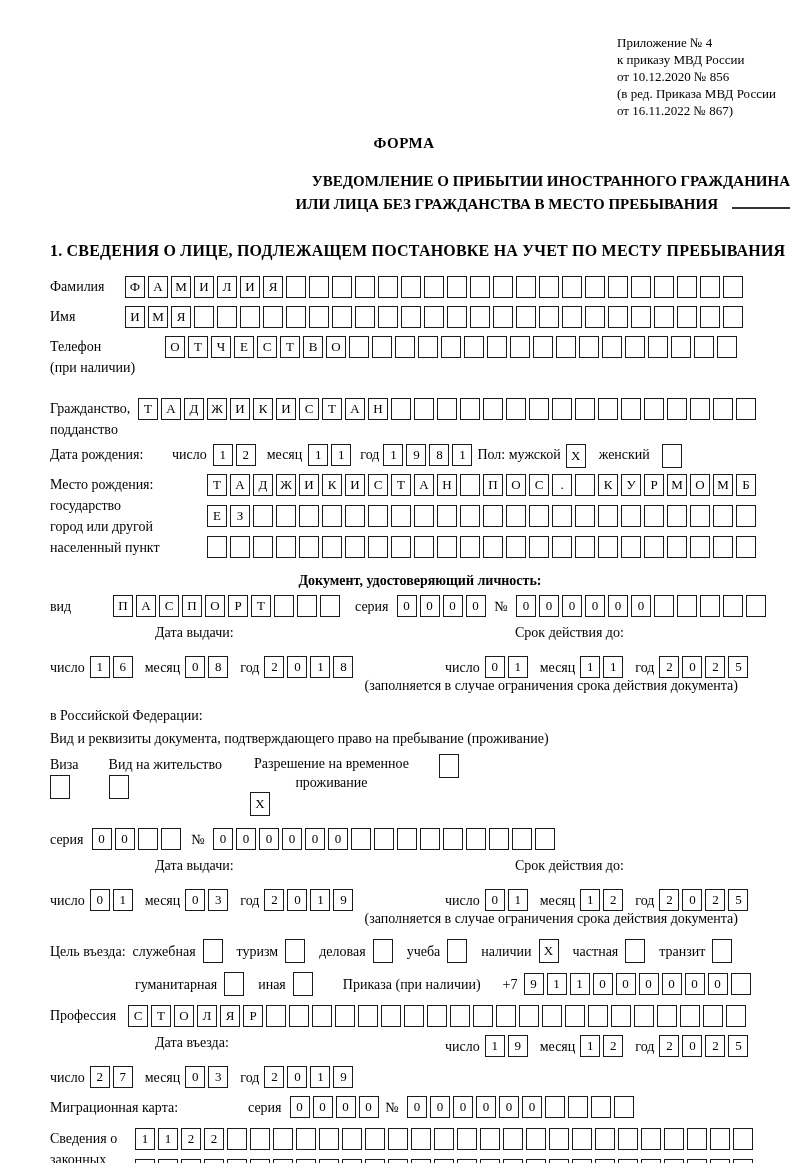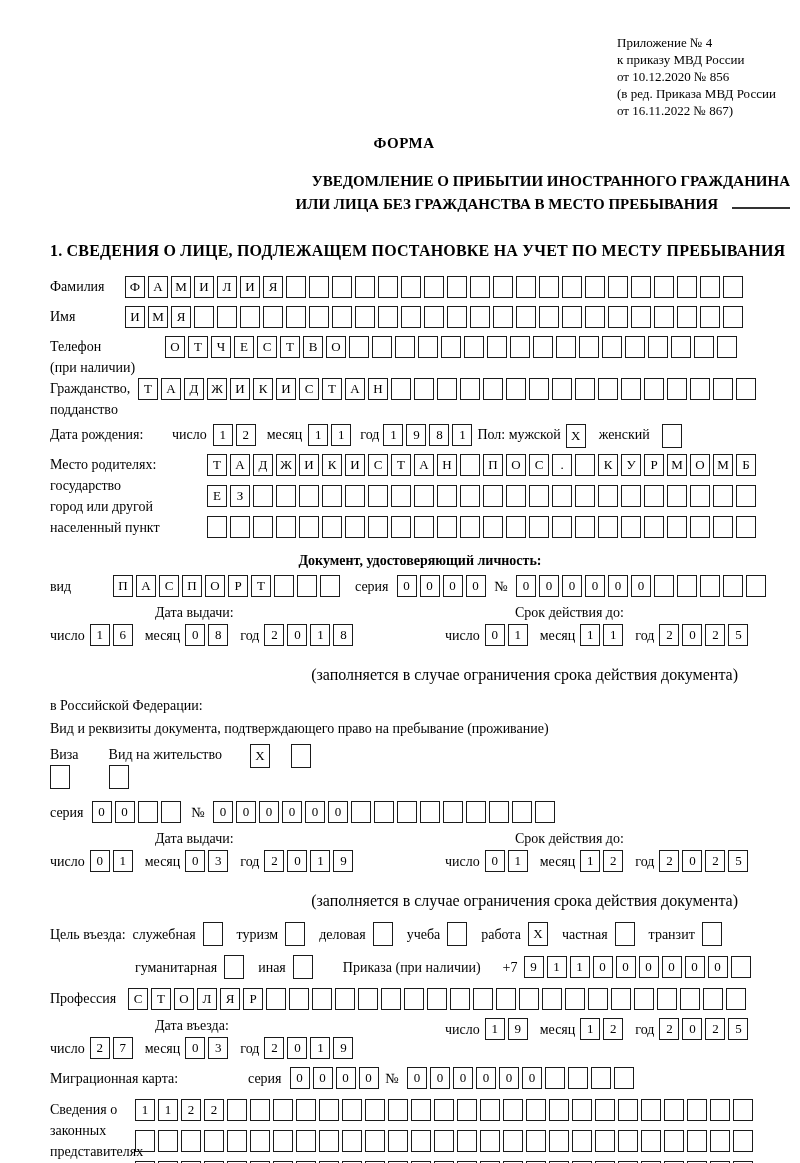--- a/index.html
+++ b/index.html
@@ -19,28 +19,28 @@
   .cells{display:flex;flex-wrap:nowrap;flex:none;}
   .cell{display:inline-block;box-sizing:border-box;width:20px;height:22px;border:1.6px solid #1b1b1b;
         margin-right:3px;text-align:center;font-size:13px;line-height:19px;flex:none;}
   .cb{width:20px;height:24px;line-height:21px;}
   .w75{width:75px;} .w115{width:115px;} .w88{width:88px;} .w157{width:157px;} .w63{width:63px;} .w78{width:78px;} .w85{width:85px;}
   .stack div{font-size:14px;line-height:21px;}
   .boxstack .cells{margin-bottom:9px;}
   .center-b{margin-top:6px;text-align:center;font-weight:bold;font-size:14px;}
   
   .dates{display:flex;margin-top:8px;}
-  .dcol{display:flex;flex-direction:column;}
+  .dcol{display:flex;flex-direction:column;gap:12px;}
   .dcol-l{width:395px;}
   .dhead{font-size:14px;margin-bottom:3px;}
   .dhead-l{padding-left:105px;} .dhead-r{padding-left:70px;}
   .dboxes{display:flex;align-items:center;}
   .dboxes .lbl{margin-right:5px;}
   .dboxes .cells{margin-right:9px;}
-  .note{margin-top:20px;text-align:right;padding-right:52px;font-size:16px;}
+  .note{margin-top:0;text-align:right;padding-right:52px;font-size:14px;}
   .para{margin-top:10px;font-size:14px;line-height:23px;}
   
   .opts{display:flex;align-items:flex-start;margin-top:4px;}
   .opt{display:flex;align-items:flex-start;flex-direction:column;}
   .opt .lbl{margin-right:8px;}
   .optc{text-align:center;line-height:19px;}
   .w160{width:163px;} .w175{width:178px;}
   
   .purpose{display:flex;align-items:center;margin-top:12px;flex-wrap:nowrap;}
   .purpose .lbl{margin-right:7px;}
@@ -164,21 +164,21 @@
         <span class="cell"></span>
         <span class="cell"></span>
         <span class="cell"></span>
         <span class="cell"></span>
         <span class="cell"></span>
         <span class="cell"></span>
         <span class="cell"></span>
       </div>
   </div>
 
-  <div class="row" style="margin-top:0;">
+  <div class="row" style="margin-top:20px;">
     <div class="stack w88">
       <div>Гражданство,</div>
       <div>подданство</div>
     </div>
     <div class="cells">
         <span class="cell">Т</span>
         <span class="cell">А</span>
         <span class="cell">Д</span>
         <span class="cell">Ж</span>
         <span class="cell">И</span>
@@ -227,21 +227,21 @@
         <span class="cell">1</span>
       </div>
     <div class="lbl" style="margin-left:2px;margin-right:5px;">Пол: мужской</div>
     <span class="cell cb">X</span>
     <div class="lbl" style="margin-left:10px;margin-right:12px;">женский</div>
     <span class="cell cb"></span>
   </div>
 
   <div class="row" style="margin-top:6px;">
     <div class="stack w157">
-      <div>Место родителях:</div>
+      <div>Место рождения:</div>
       <div>государство</div>
       <div>город или другой</div>
       <div>населенный пункт</div>
     </div>
     <div class="boxstack">
       <div class="cells">
           <span class="cell">Т</span>
           <span class="cell">А</span>
           <span class="cell">Д</span>
           <span class="cell">Ж</span>
@@ -416,20 +416,21 @@
   <div class="opts">
     <div class="opt">
       <span class="lbl">Виза</span>
       <span class="cell cb"></span>
     </div>
     <div class="opt" style="margin-left:22px;">
       <span class="lbl">Вид на жительство</span>
       <span class="cell cb"></span>
     </div>
     <div class="opt" style="margin-left:20px;">
+      <span class="lbl optc w160">Разрешение на временное проживание</span>
       <span class="cell cb">X</span>
     </div>
     <div class="opt" style="margin-left:18px;">
       <span class="cell cb"></span>
     </div>
   </div>
 
   <div class="row" style="margin-top:12px;align-items:center;">
     <div class="lbl" style="margin-right:8px;">серия</div>
     <div class="cells">
@@ -509,21 +510,21 @@
   <div class="purpose">
     <span class="lbl">Цель въезда:</span>
     <span class="lbl">служебная</span>
     <span class="cell cb"></span>
     <span class="lbl">туризм</span>
     <span class="cell cb"></span>
     <span class="lbl">деловая</span>
     <span class="cell cb"></span>
     <span class="lbl">учеба</span>
     <span class="cell cb"></span>
-    <span class="lbl">работа</span>
+    <span class="lbl">наличии</span>
     <span class="cell cb">X</span>
     <span class="lbl">частная</span>
     <span class="cell cb"></span>
     <span class="lbl">транзит</span>
     <span class="cell cb"></span>
   </div>
 
   <div class="purpose" style="margin-top:9px;padding-left:85px;">
     <span class="lbl">гуманитарная</span>
     <span class="cell cb"></span>

